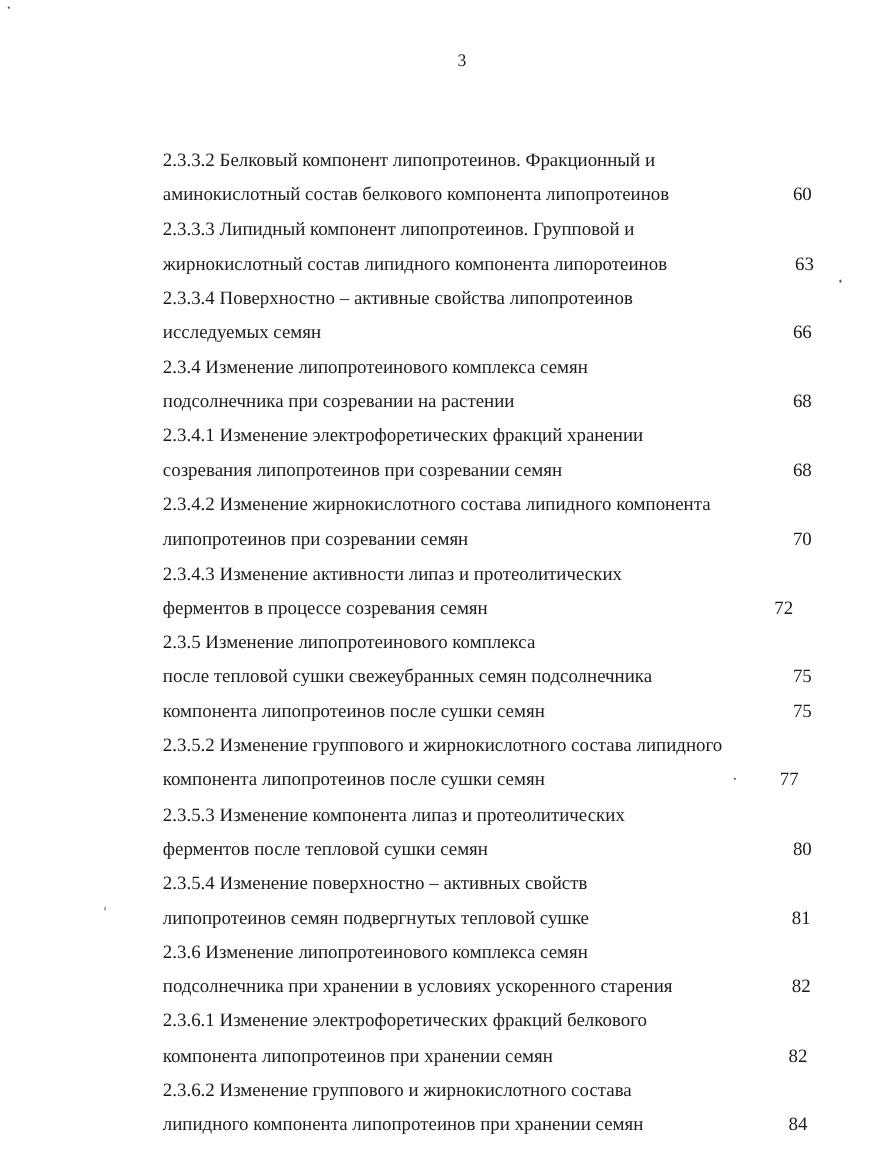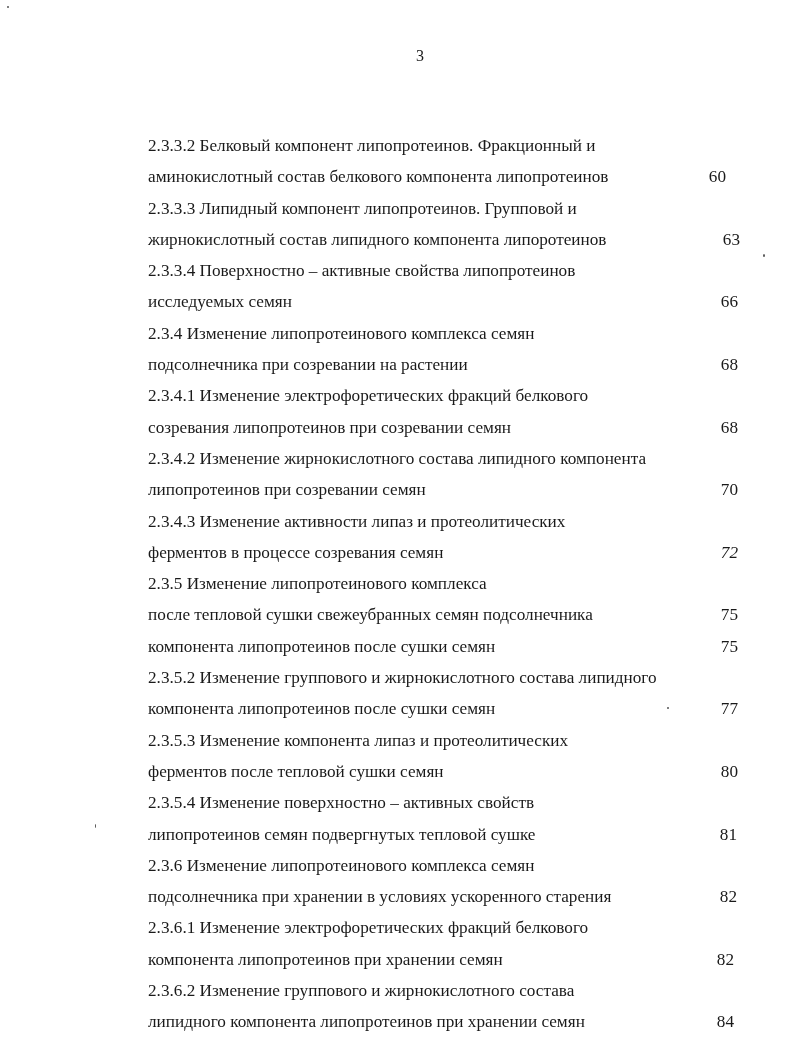--- a/index.html
+++ b/index.html
@@ -19,56 +19,56 @@
     .speck { position: absolute; background: #555; border-radius: 50%; }
   </style>
 </head>
 <body>
 
 <div class="page-number">3</div>
 
 <div class="toc" id="toc">
     <div>
       <div class="toc-line">2.3.3.2 Белковый компонент липопротеинов. Фракционный и</div>
-      <div class="toc-line"><span>аминокислотный состав белкового компонента липопротеинов</span><span class="pg" style="right: 12px;">60</span></div>
+      <div class="toc-line"><span>аминокислотный состав белкового компонента липопротеинов</span><span class="pg" style="right: 0px;">60</span></div>
     </div>
     <div>
       <div class="toc-line">2.3.3.3 Липидный компонент липопротеинов. Групповой и</div>
       <div class="toc-line"><span>жирнокислотный состав липидного компонента липоротеинов</span><span class="pg" style="right: -2px;">63</span></div>
     </div>
     <div>
       <div class="toc-line">2.3.3.4 Поверхностно – активные свойства липопротеинов</div>
       <div class="toc-line"><span>исследуемых семян</span><span class="pg" style="right: 0px;">66</span></div>
     </div>
     <div>
       <div class="toc-line">2.3.4 Изменение липопротеинового комплекса семян</div>
       <div class="toc-line"><span>подсолнечника при созревании на растении</span><span class="pg" style="right: 0px;">68</span></div>
     </div>
     <div>
-      <div class="toc-line">2.3.4.1 Изменение электрофоретических фракций белкового</div>
+      <div class="toc-line">2.3.4.1 Изменение электрофоретических фракций хранении</div>
       <div class="toc-line"><span>созревания липопротеинов при созревании семян</span><span class="pg" style="right: 0px;">68</span></div>
     </div>
     <div>
       <div class="toc-line">2.3.4.2 Изменение жирнокислотного состава липидного компонента</div>
       <div class="toc-line"><span>липопротеинов при созревании семян</span><span class="pg" style="right: 0px;">70</span></div>
     </div>
     <div>
       <div class="toc-line">2.3.4.3 Изменение активности липаз и протеолитических</div>
-      <div class="toc-line"><span>ферментов в процессе созревания семян</span><span class="pg" style="right: 0px; font-style: italic;">72</span></div>
+      <div class="toc-line"><span>ферментов в процессе созревания семян</span><span class="pg" style="right: 17px;">72</span></div>
     </div>
     <div>
       <div class="toc-line">2.3.5 Изменение липопротеинового комплекса</div>
       <div class="toc-line"><span>после тепловой сушки свежеубранных семян подсолнечника</span><span class="pg" style="right: 0px;">75</span></div>
     </div>
     <div>
       <div class="toc-line"><span>компонента липопротеинов после сушки семян</span><span class="pg" style="right: 0px;">75</span></div>
     </div>
     <div>
       <div class="toc-line">2.3.5.2 Изменение группового и жирнокислотного состава липидного</div>
-      <div class="toc-line"><span>компонента липопротеинов после сушки семян</span><span class="pg" style="right: 0px;">77</span></div>
+      <div class="toc-line"><span>компонента липопротеинов после сушки семян</span><span class="pg" style="right: 12px;">77</span></div>
     </div>
     <div>
       <div class="toc-line">2.3.5.3 Изменение компонента липаз и протеолитических</div>
       <div class="toc-line"><span>ферментов после тепловой сушки семян</span><span class="pg" style="right: 0px;">80</span></div>
     </div>
     <div>
       <div class="toc-line">2.3.5.4 Изменение поверхностно – активных свойств</div>
       <div class="toc-line"><span>липопротеинов семян подвергнутых тепловой сушке</span><span class="pg" style="right: 1px;">81</span></div>
     </div>
     <div>

